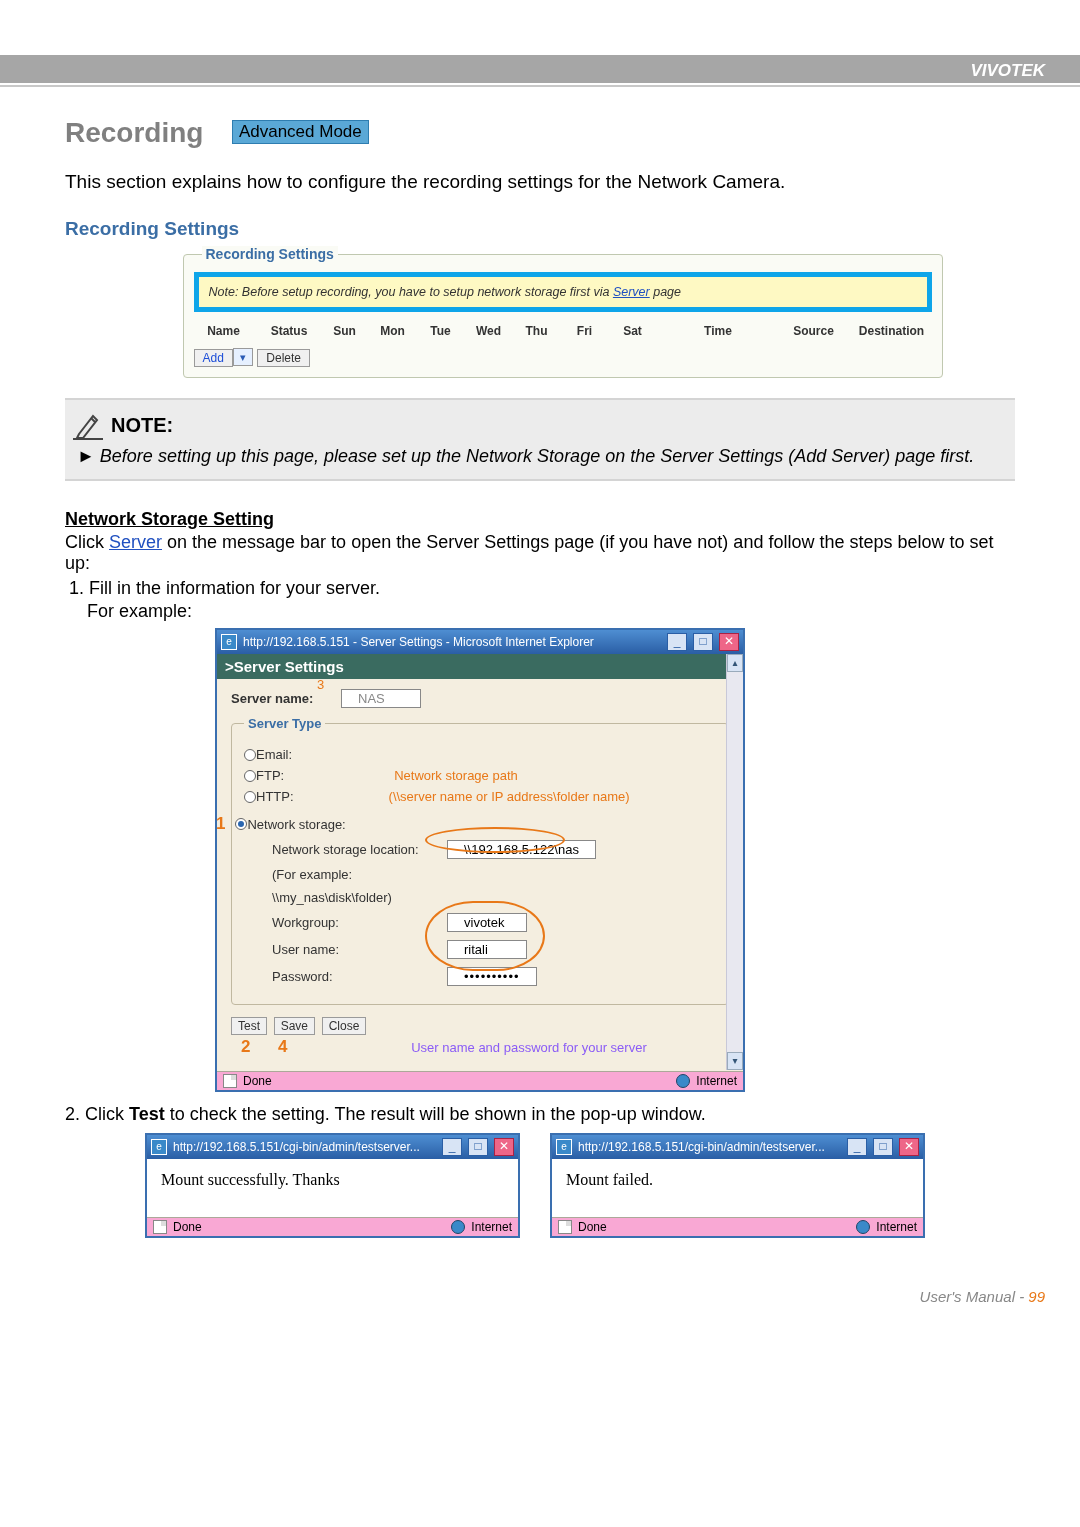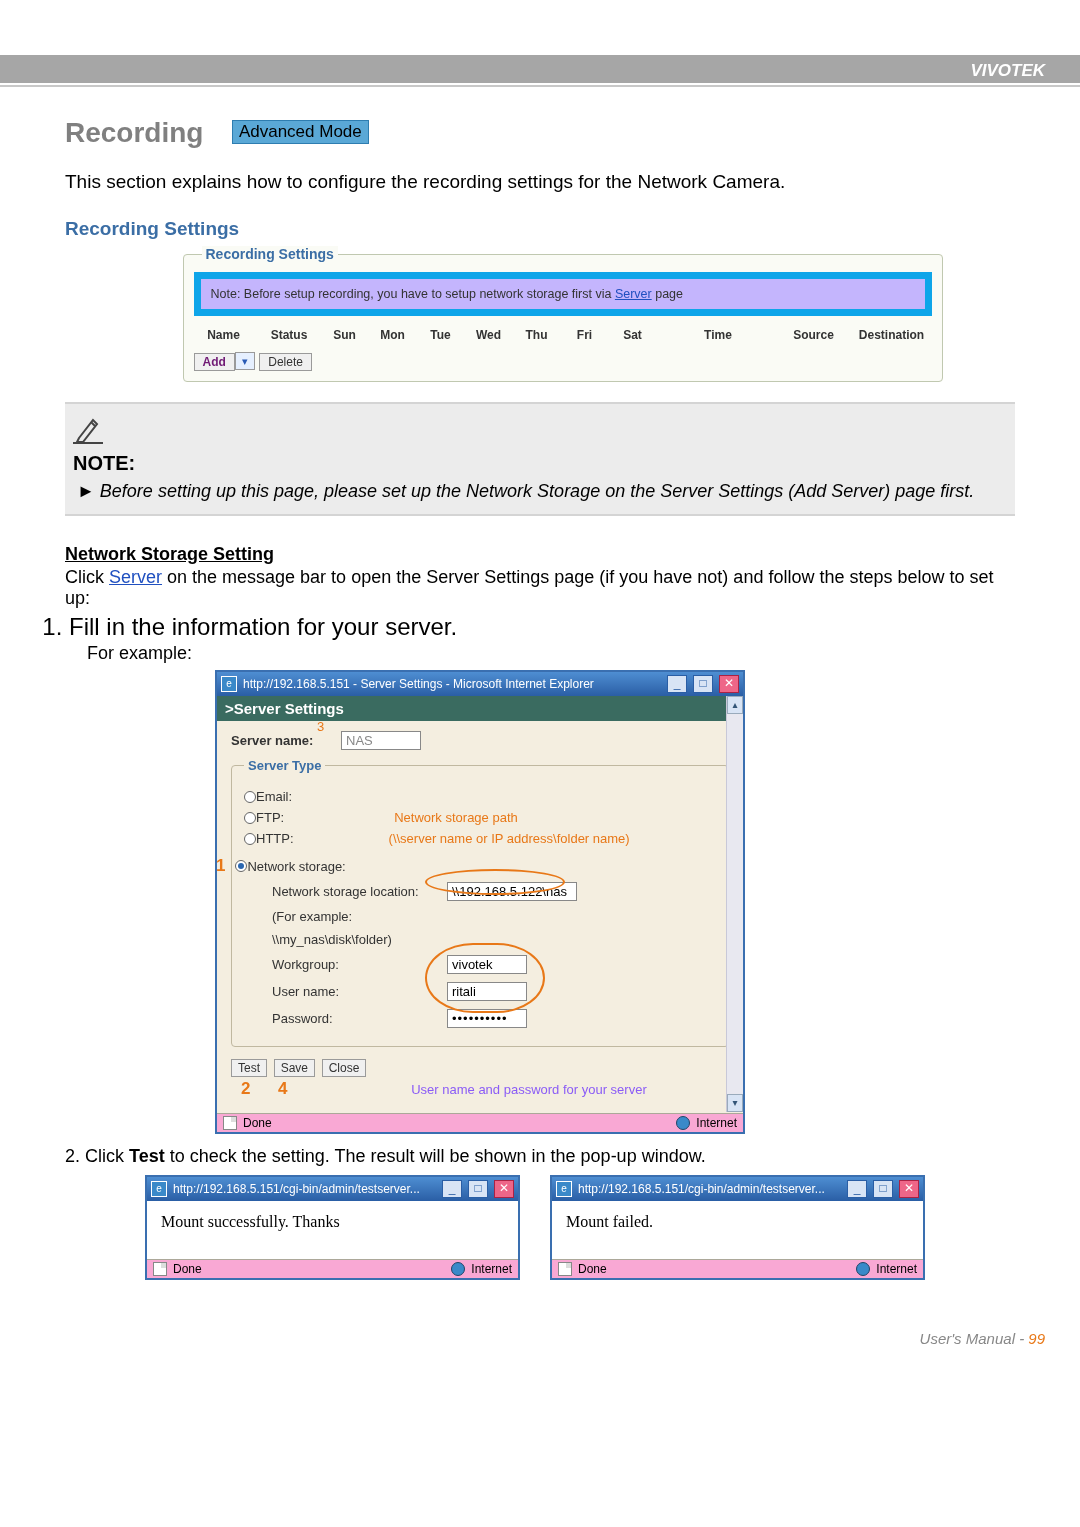--- a/index.html
+++ b/index.html
@@ -76,25 +76,26 @@
   }
   .rec-legend {
     color: #3b6ea5;
     font-size: 14px;
     font-weight: bold;
     background: #fafbf5;
     padding: 0 4px;
     margin-left: 8px;
   }
   .note-box {
-    background: #c4b5fd;
-    border: 7px solid #0ea5e9;
+    background: #fef9c3;
+    border: 5px solid #0ea5e9;
     font-size: 12.5px;
     padding: 8px 10px;
     color: #333;
+    font-style: italic;
   }
   .note-box a { color: #2050c0; text-decoration: underline; }
   .sched-row {
     display: flex;
     gap: 8px;
     margin-top: 10px;
     font-size: 12px;
     font-weight: bold;
     color: #333;
   }
@@ -111,21 +112,21 @@
   .btn-row { margin-top: 8px; }
   .btn {
     display: inline-block;
     background: #f0f0f0;
     border: 1px solid #9a9a9a;
     font-size: 12px;
     padding: 1px 8px;
     color: #333;
     cursor: pointer;
   }
-  .btn.disabled { color: #701a75; font-weight: bold; }
+  .btn.disabled { color: #1d4ed8; }
   .dd {
     display: inline-block;
     border: 1px solid #9a9a9a;
     background: #e6f0ff;
     width: 20px;
     height: 18px;
     vertical-align: top;
     text-align: center;
     font-size: 11px;
     color: #2a5bb5;
@@ -134,24 +135,23 @@
   
   .note-block {
     margin-top: 20px;
     background: #ececec;
     border-top: 2px solid #d4d4d4;
     border-bottom: 2px solid #d4d4d4;
     padding: 10px 8px 12px 8px;
   }
   .note-hdr {
     display: flex;
-    align-items: flex-start;
+    align-items: center;
     gap: 8px;
     margin-bottom: 6px;
-    flex-direction: column;
   }
   .pen-icon {
     width: 30px; height: 30px;
     border-bottom: 2px solid #444;
   }
   .pen-icon svg { display:block; }
   .note-title { font-weight: bold; font-size: 20px; }
   .note-body {
     font-size: 18px;
     font-style: italic;
@@ -161,21 +161,21 @@
   .arrow { font-style: normal; }
 
   .nss-title {
     font-weight: bold;
     text-decoration: underline;
     font-size: 18px;
     margin-top: 28px;
   }
   p.body18 { font-size: 18px; margin-top: 2px; }
   p.body18 a { color: #2050c0; text-decoration: underline; }
-  ol.steps { font-size: 24px; margin-left: 4px; margin-top: 4px; }
+  ol.steps { font-size: 18px; margin-left: 24px; margin-top: 4px; }
   ol.steps li { margin-bottom: 2px; }
   .indent { margin-left: 22px; font-size: 18px; }
 
   
   .ie-window {
     width: 530px;
     margin: 6px 0 0 150px;
     border: 2px solid #3a6fb0;
     background: #fff;
     position: relative;
@@ -215,21 +215,21 @@
     background: #f4eee0;
     padding: 10px 14px 14px 14px;
     font-size: 13px;
     color: #333;
     position: relative;
   }
   .row { display: flex; align-items: center; margin-bottom: 8px; }
   .lbl { min-width: 110px; font-weight: bold; }
   .inp {
     border: 1px solid #888;
-    padding: 1px 4px;
+    padding: 1px 16px;
     font-size: 13px;
     color: #888;
     background: #fff;
     min-width: 80px;
   }
   .inp.val { color: #000; }
   .srv-fieldset {
     border: 1px solid #c0b8a0;
     border-radius: 4px;
     padding: 10px 12px 10px 12px;

